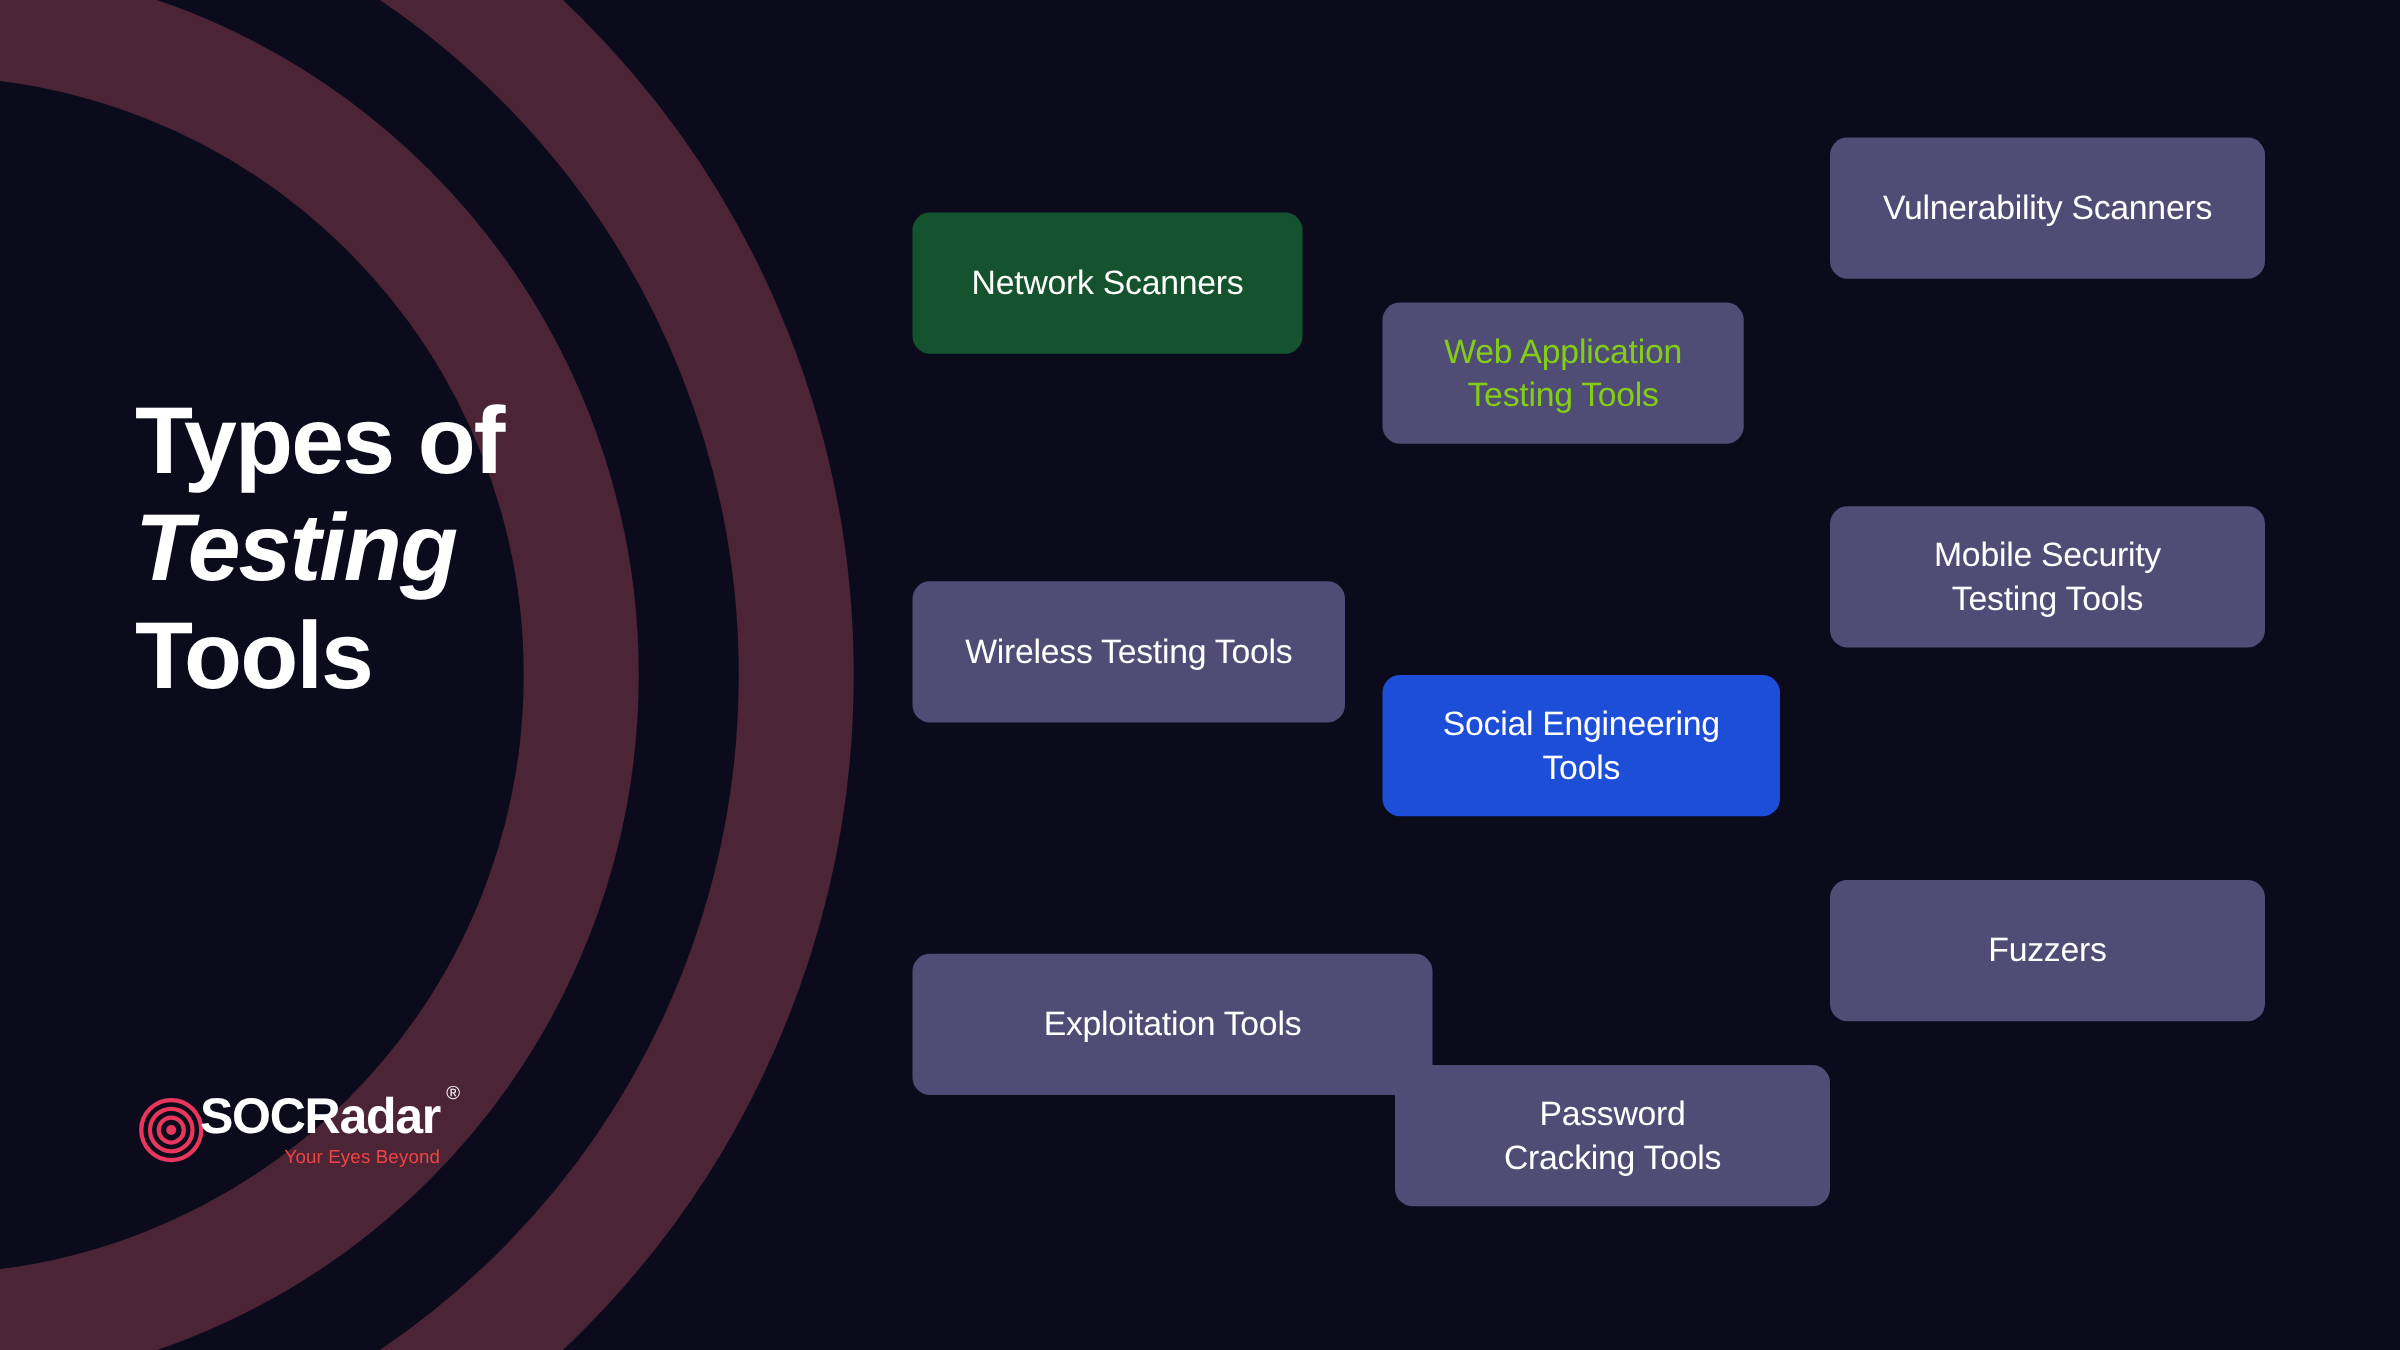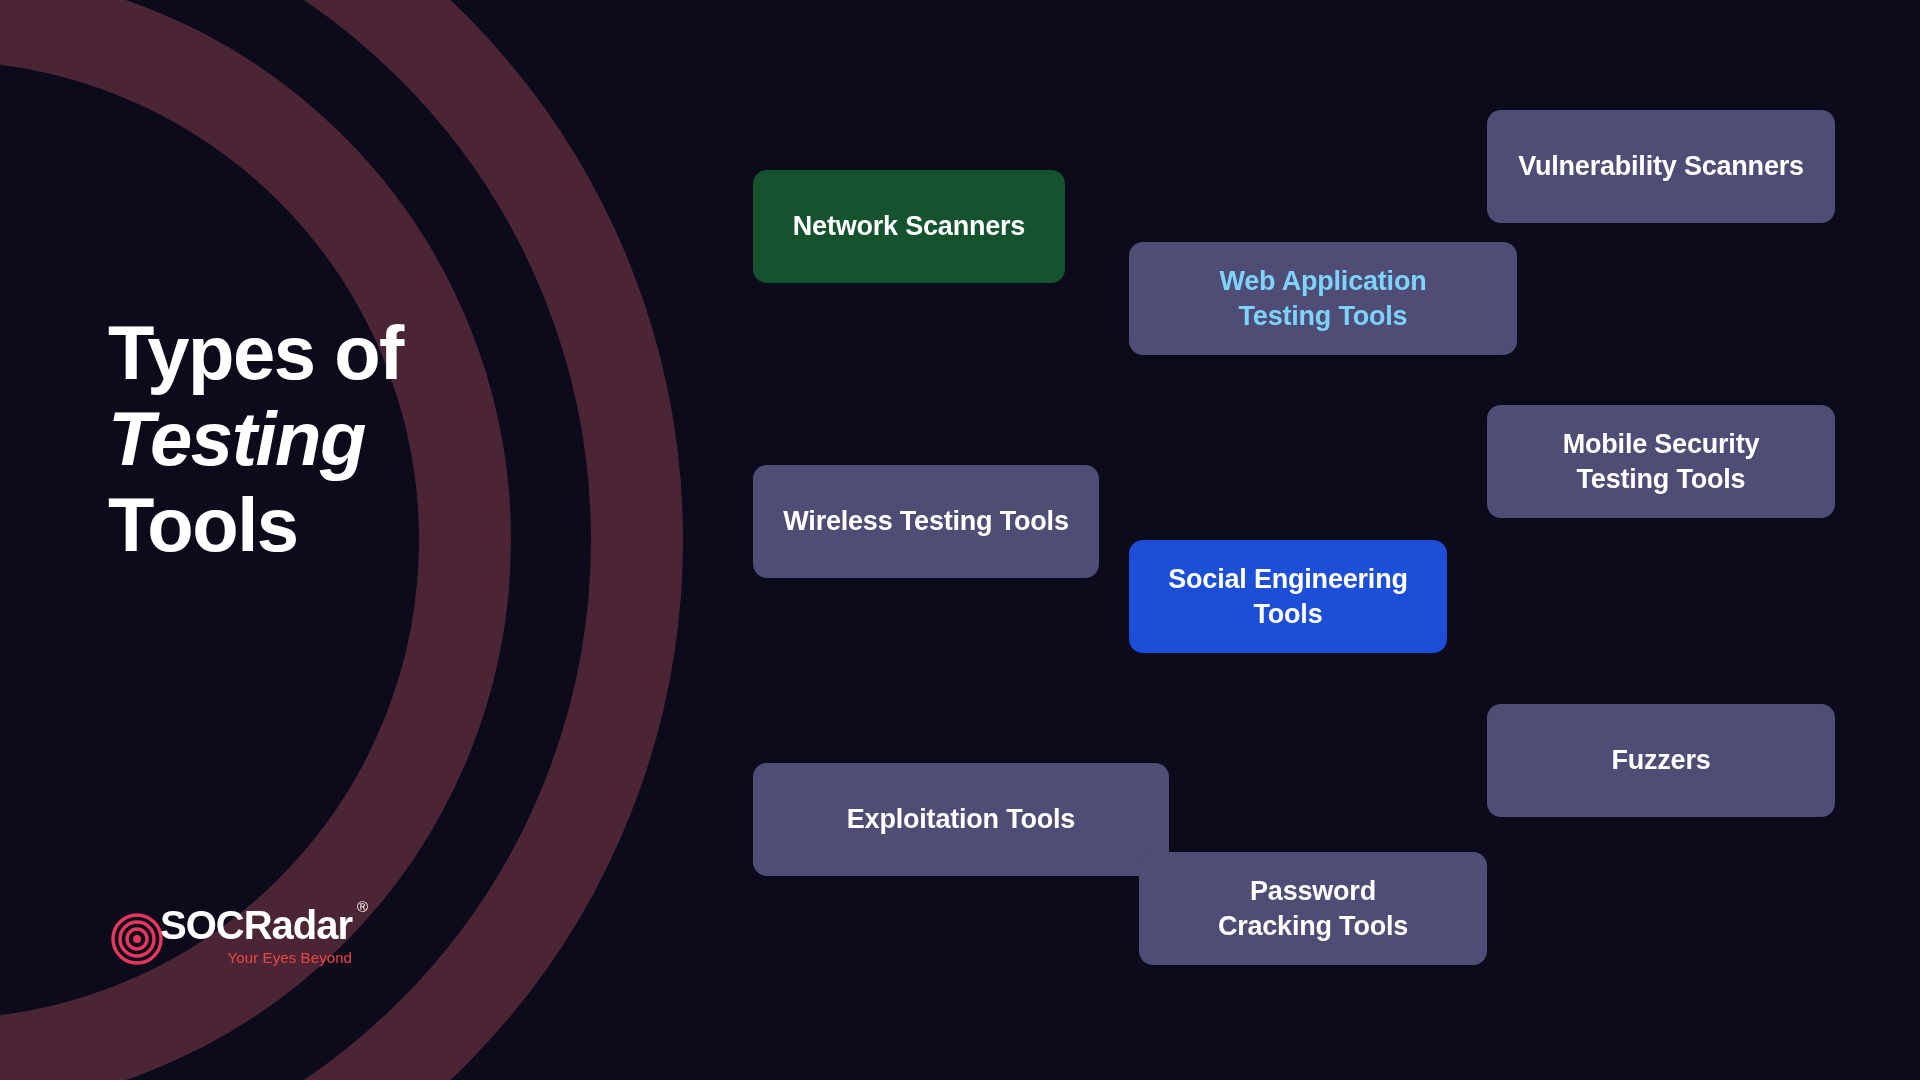--- a/index.html
+++ b/index.html
@@ -40,23 +40,23 @@
     white-space:nowrap;
   }
   .title-line.italic {
     font-style:italic;
   }
 
   
   #logo {
     position:absolute;
     left:110px;
-    top:905px;
+    top:873px;
     display:flex;
-    align-items:flex-end;
+    align-items:center;
   }
   #logo-mark {
     width:54px; height:54px;
     margin-right:2px;
     margin-top:1px;
     flex:0 0 auto;
   }
   #logo-textwrap {
     display:flex;
     flex-direction:column;
@@ -90,26 +90,25 @@
   
   .box {
     position:absolute;
     background:#4f4d75;
     border-radius:14px;
     display:flex;
     align-items:center;
     justify-content:center;
     text-align:center;
     color:#ffffff;
-    font-weight:700;
+    font-weight:400;
     font-size:27px;
     line-height:1.28;
     padding:8px 14px;
     letter-spacing:-0.2px;
-    margin-left:23px;
   }
   .box span { display:block; }
 </style>
 </head>
 <body>
 
 <div id="canvas" style="background: rgb(11, 11, 28);">
 
   <svg id="rings" viewBox="0 0 1920 1080" xmlns="http://www.w3.org/2000/svg">
     <circle cx="-60" cy="540" r="697" fill="none" stroke="#4b2535" stroke-width="92"></circle>
@@ -142,21 +141,21 @@
       <div class="box" style="left: 730px; top: 170px; width: 312px; height: 113px; background: #14532d; color: rgb(255, 255, 255);">
         <div>
           <span>Network Scanners</span>
         </div>
       </div>
       <div class="box" style="left: 1464px; top: 110px; width: 348px; height: 113px; background: rgb(79, 77, 117); color: rgb(255, 255, 255);">
         <div>
           <span>Vulnerability Scanners</span>
         </div>
       </div>
-      <div class="box" style="left: 1106px; top: 242px; width: 388px; height: 113px; background: rgb(79, 77, 117); color: #7dd3fc;">
+      <div class="box" style="left: 1106px; top: 242px; width: 289px; height: 113px; background: rgb(79, 77, 117); color: #84cc16;">
         <div>
           <span>Web Application</span>
           <span>Testing Tools</span>
         </div>
       </div>
       <div class="box" style="left: 730px; top: 465px; width: 346px; height: 113px; background: rgb(79, 77, 117); color: #ffffff;">
         <div>
           <span>Wireless Testing Tools</span>
         </div>
       </div>

